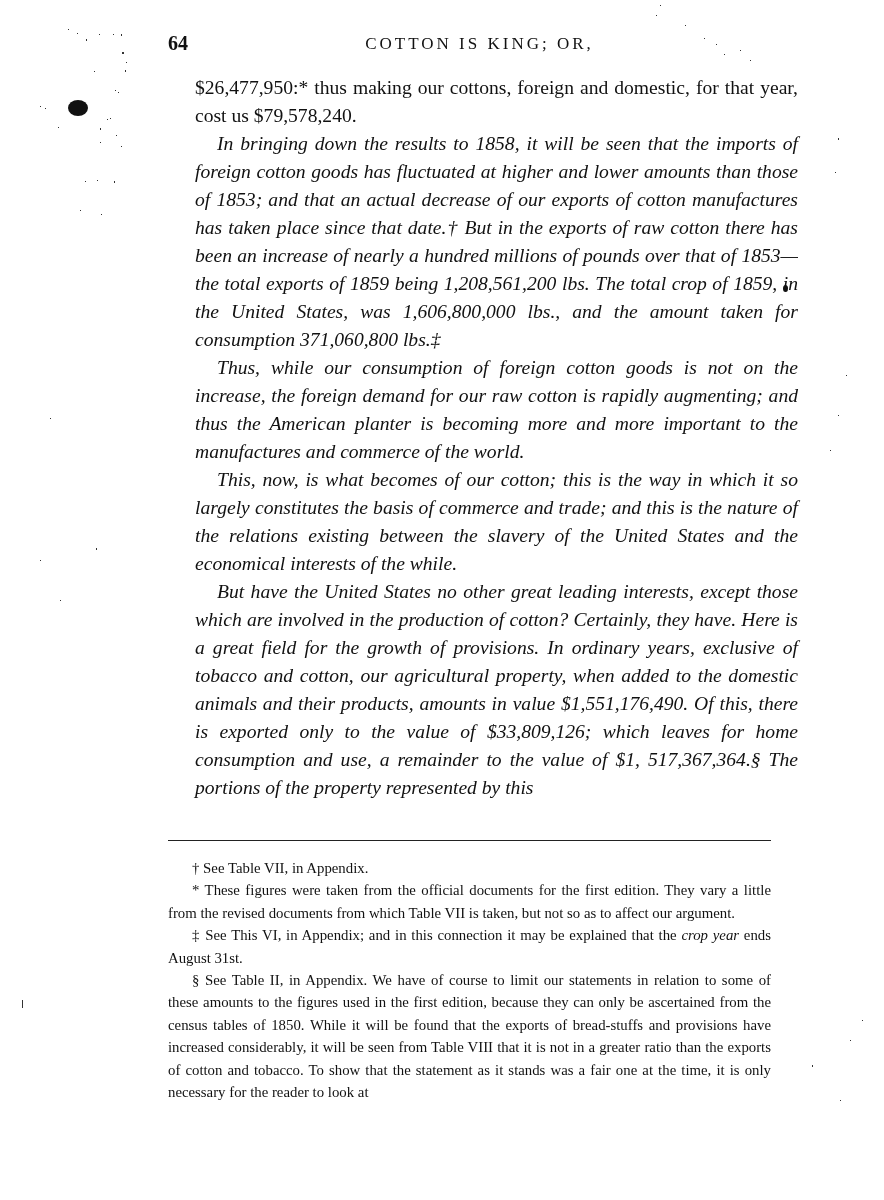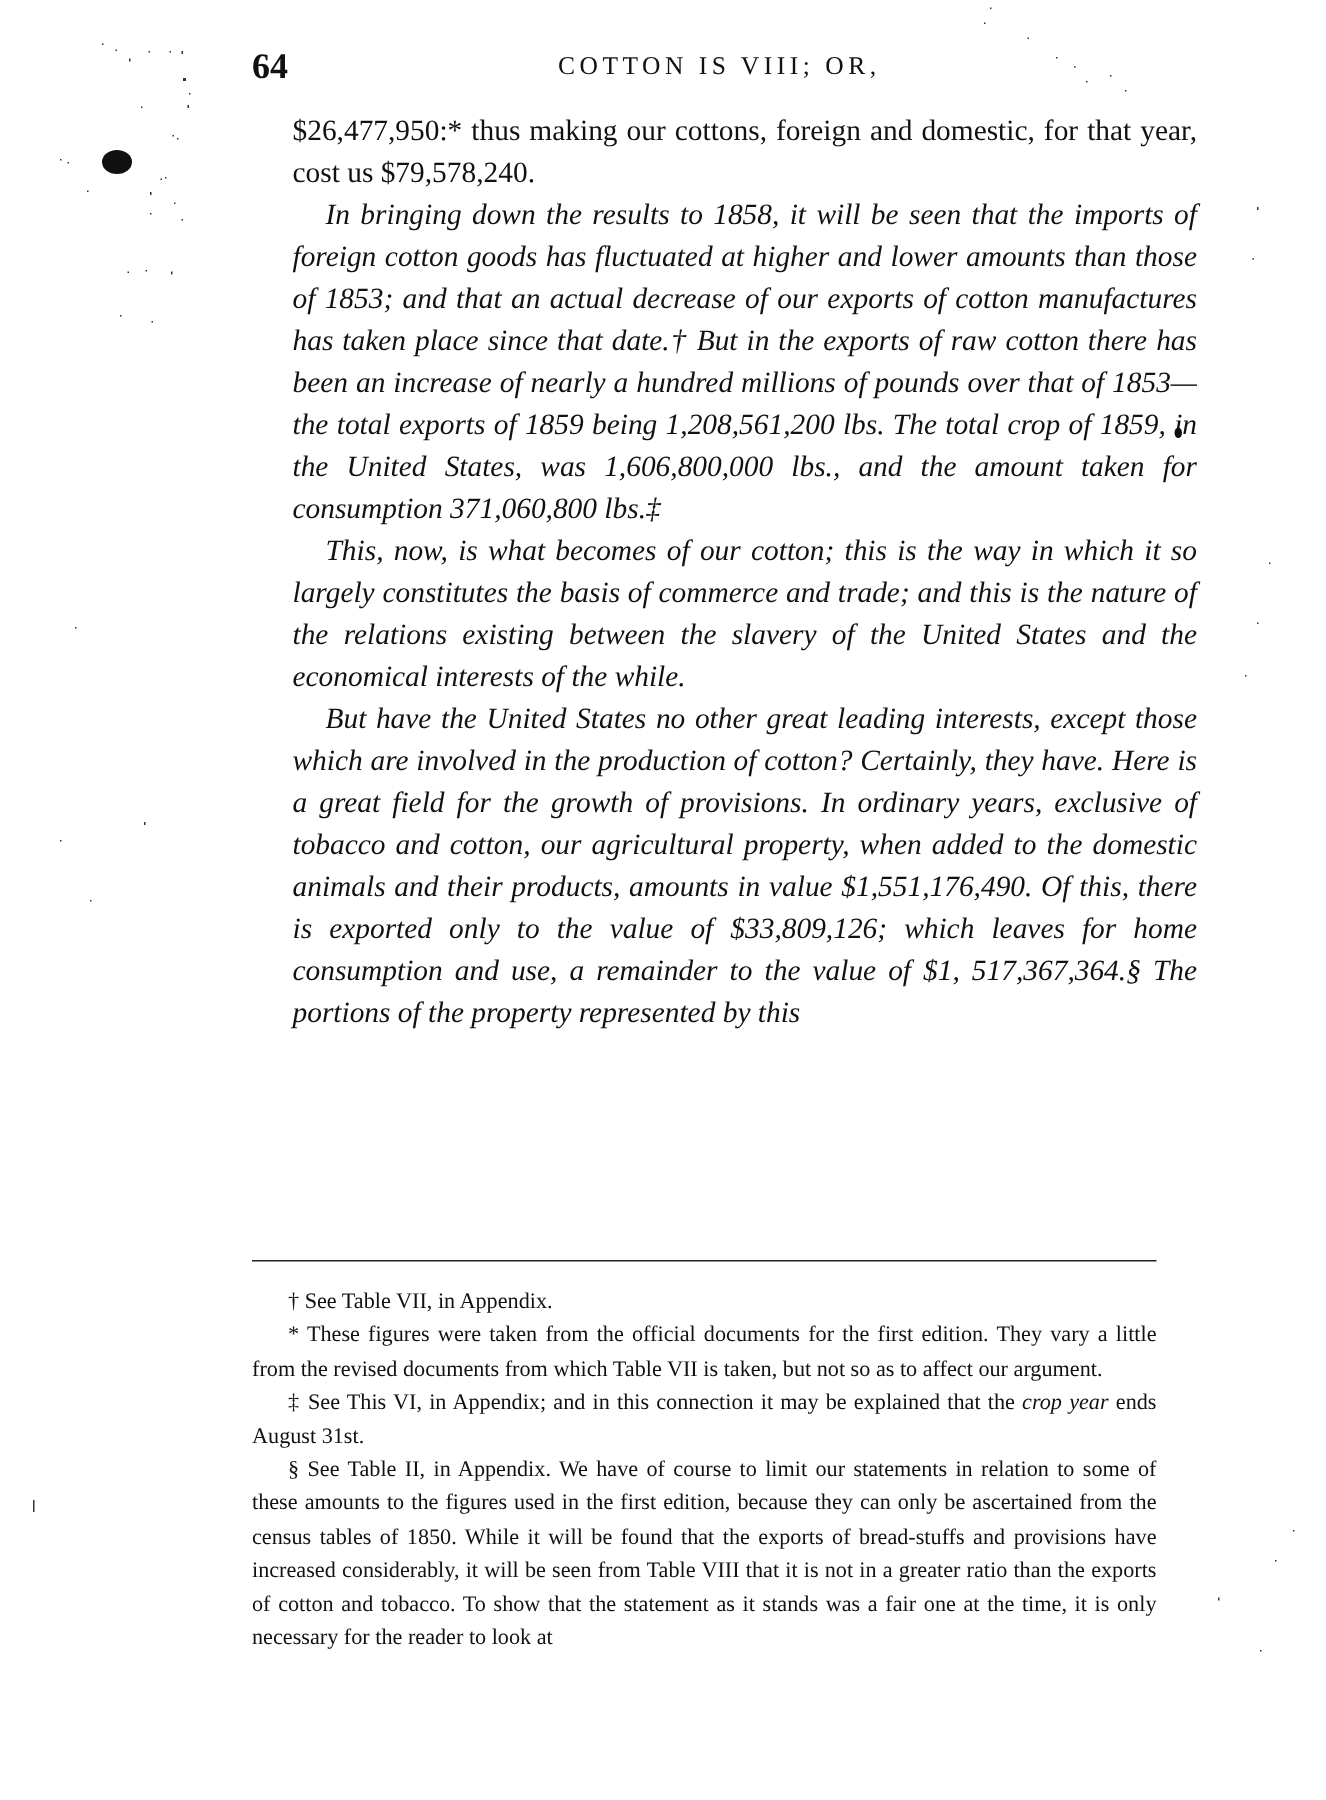--- a/index.html
+++ b/index.html
@@ -1,20 +1,20 @@
 <!DOCTYPE html>
 <html><head>
 <meta charset="utf-8">
 <style>
   html, body { margin: 0; padding: 0; background: #ffffff; }
   body { width: 884px; height: 1200px; position: relative; overflow: hidden;
          font-family: "Liberation Serif", "DejaVu Serif", serif; color: #111; }
   .page { position: absolute; left: 168px; top: 0; width: 603px; }
   .header { position: absolute; top: 32px; left: 0; width: 603px; height: 30px; }
-  .page-number { position: absolute; left: 0; top: 0; font-size: 24px; font-weight: bold; }
+  .page-number { position: absolute; left: 0; top: 0; font-size: 20px; font-weight: bold; }
   .running-title { position: absolute; left: 0; right: 0; text-align: center; top: 2px;
                    font-size: 17px; letter-spacing: 3px; padding-left: 20px; }
   .body { position: absolute; top: 74px; left: 0; width: 603px; font-size: 19.6px;
           line-height: 28px; text-align: justify; margin-left: 27px; }
   .body p { margin: 0; text-indent: 0; }
   .body p.indent { text-indent: 22px; font-style: italic; }
   .rule { position: absolute; top: 840px; left: 0; width: 603px; height: 0;
           border-top: 1.5px solid #222; }
   .footnotes { position: absolute; top: 857px; left: 0; width: 603px; font-size: 14.8px;
                line-height: 22.4px; text-align: justify; }
@@ -22,26 +22,27 @@
   .footnotes em { font-style: italic; }
   .speck { position: absolute; background: #111; border-radius: 50%; }
   .dots { position: absolute; }
 </style>
 </head>
 <body>
 
 <div class="page">
   <div class="header">
     <span class="page-number">64</span>
-    <div class="running-title">COTTON IS VIII; OR,</div>
+    <div class="running-title">COTTON IS KING; OR,</div>
   </div>
 
   <div class="body">
     <p>$26,477,950:* thus making our cottons, foreign and domestic, for that year, cost us $79,578,240.</p>
     <p class="indent">In bringing down the results to 1858, it will be seen that the imports of foreign cotton goods has fluctuated at higher and lower amounts than those of 1853; and that an actual decrease of our exports of cotton manufactures has taken place since that date.† But in the exports of raw cotton there has been an increase of nearly a hundred millions of pounds over that of 1853—the total exports of 1859 being 1,208,561,200 lbs. The total crop of 1859, in the United States, was 1,606,800,000 lbs., and the amount taken for consumption 371,060,800 lbs.‡</p>
+    <p class="indent">Thus, while our consumption of foreign cotton goods is not on the increase, the foreign demand for our raw cotton is rapidly augmenting; and thus the American planter is becoming more and more important to the manufactures and commerce of the world.</p>
     <p class="indent">This, now, is what becomes of our cotton; this is the way in which it so largely constitutes the basis of commerce and trade; and this is the nature of the relations existing between the slavery of the United States and the economical interests of the while.</p>
     <p class="indent">But have the United States no other great leading interests, except those which are involved in the production of cotton? Certainly, they have. Here is a great field for the growth of provisions. In ordinary years, exclusive of tobacco and cotton, our agricultural property, when added to the domestic animals and their products, amounts in value $1,551,176,490. Of this, there is exported only to the value of $33,809,126; which leaves for home consumption and use, a remainder to the value of $1, 517,367,364.§ The portions of the property represented by this</p>
   </div>
 
   <div class="rule"></div>
 
   <div class="footnotes">
     <p><span>†</span> <span>See Table VII, in Appendix.</span></p>
     <p><span>*</span> <span>These figures were taken from the official documents for the first edition. They vary a little from the revised documents from which Table VII is taken, but not so as to affect our argument.</span></p>
     <p><span>‡</span> <span>See This VI, in Appendix; and in this connection it may be explained that the </span><em>crop year</em><span> ends August 31st.</span></p>

